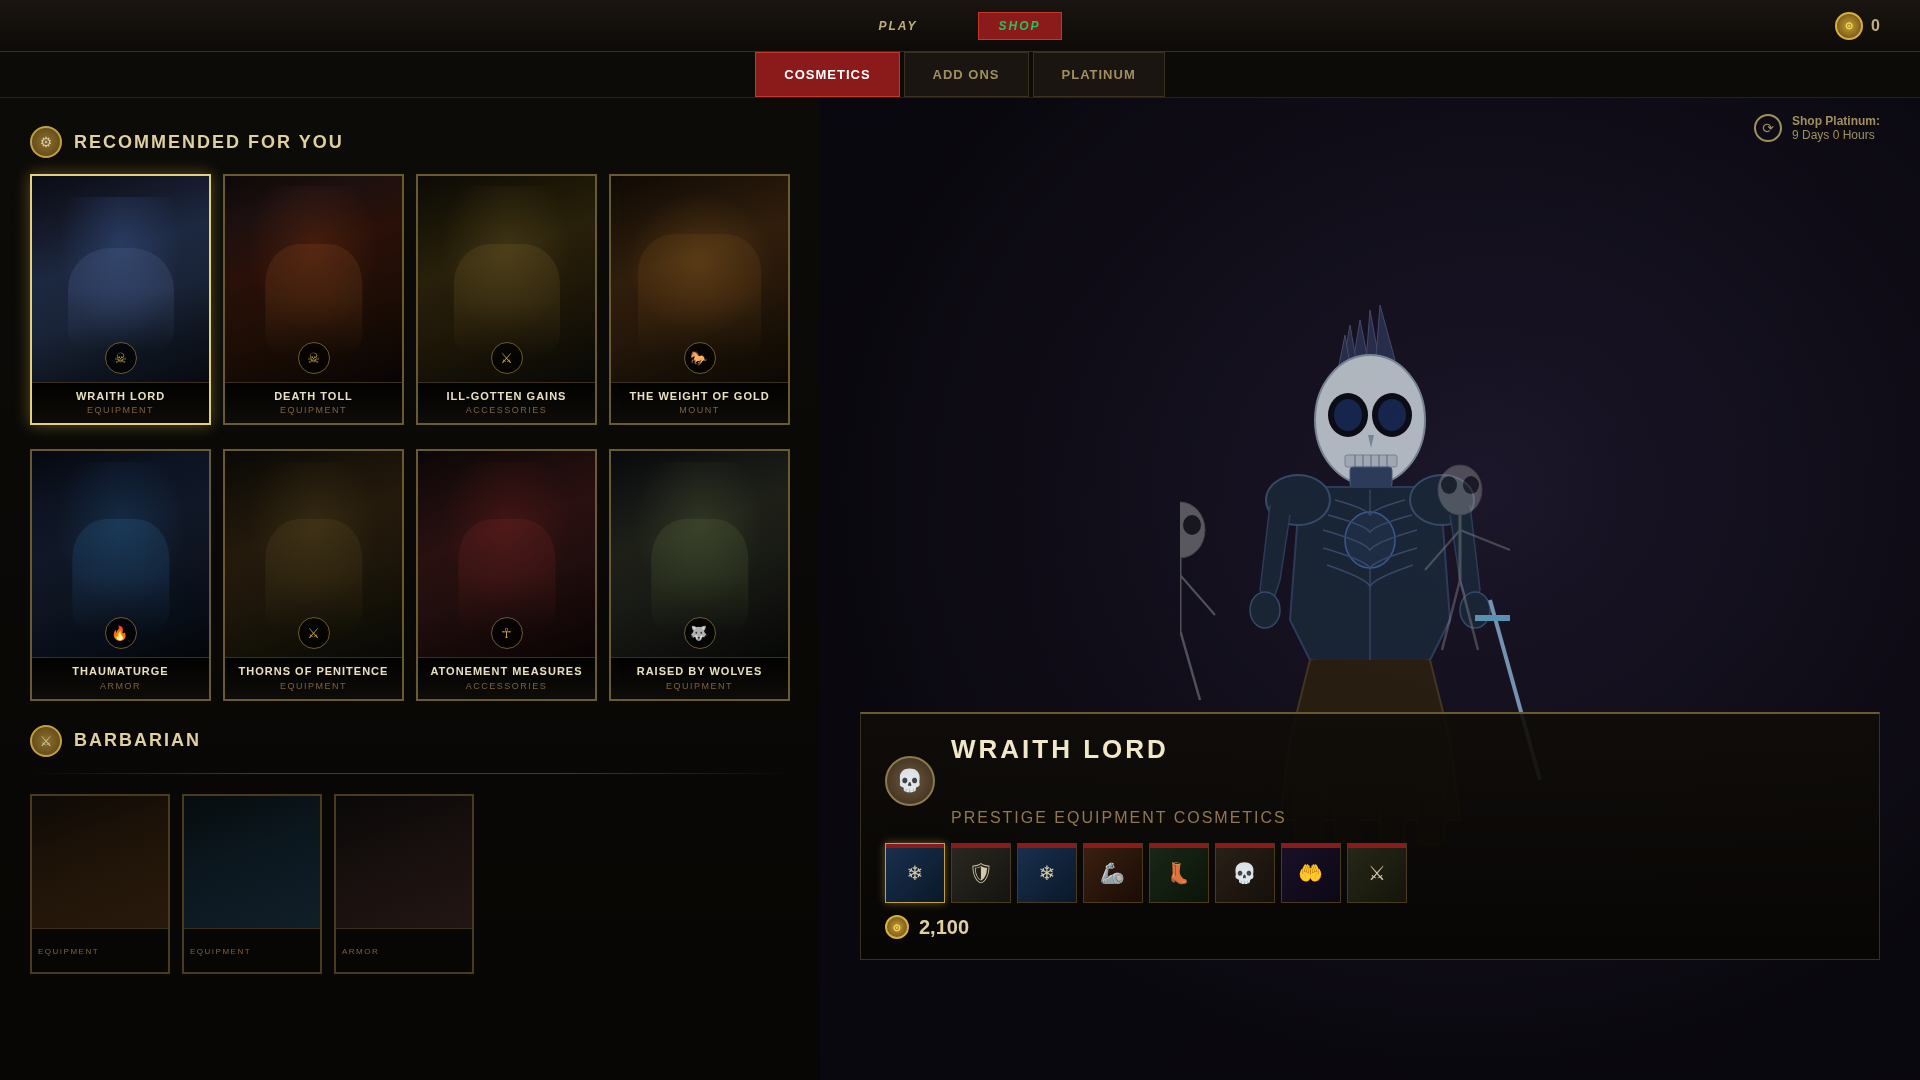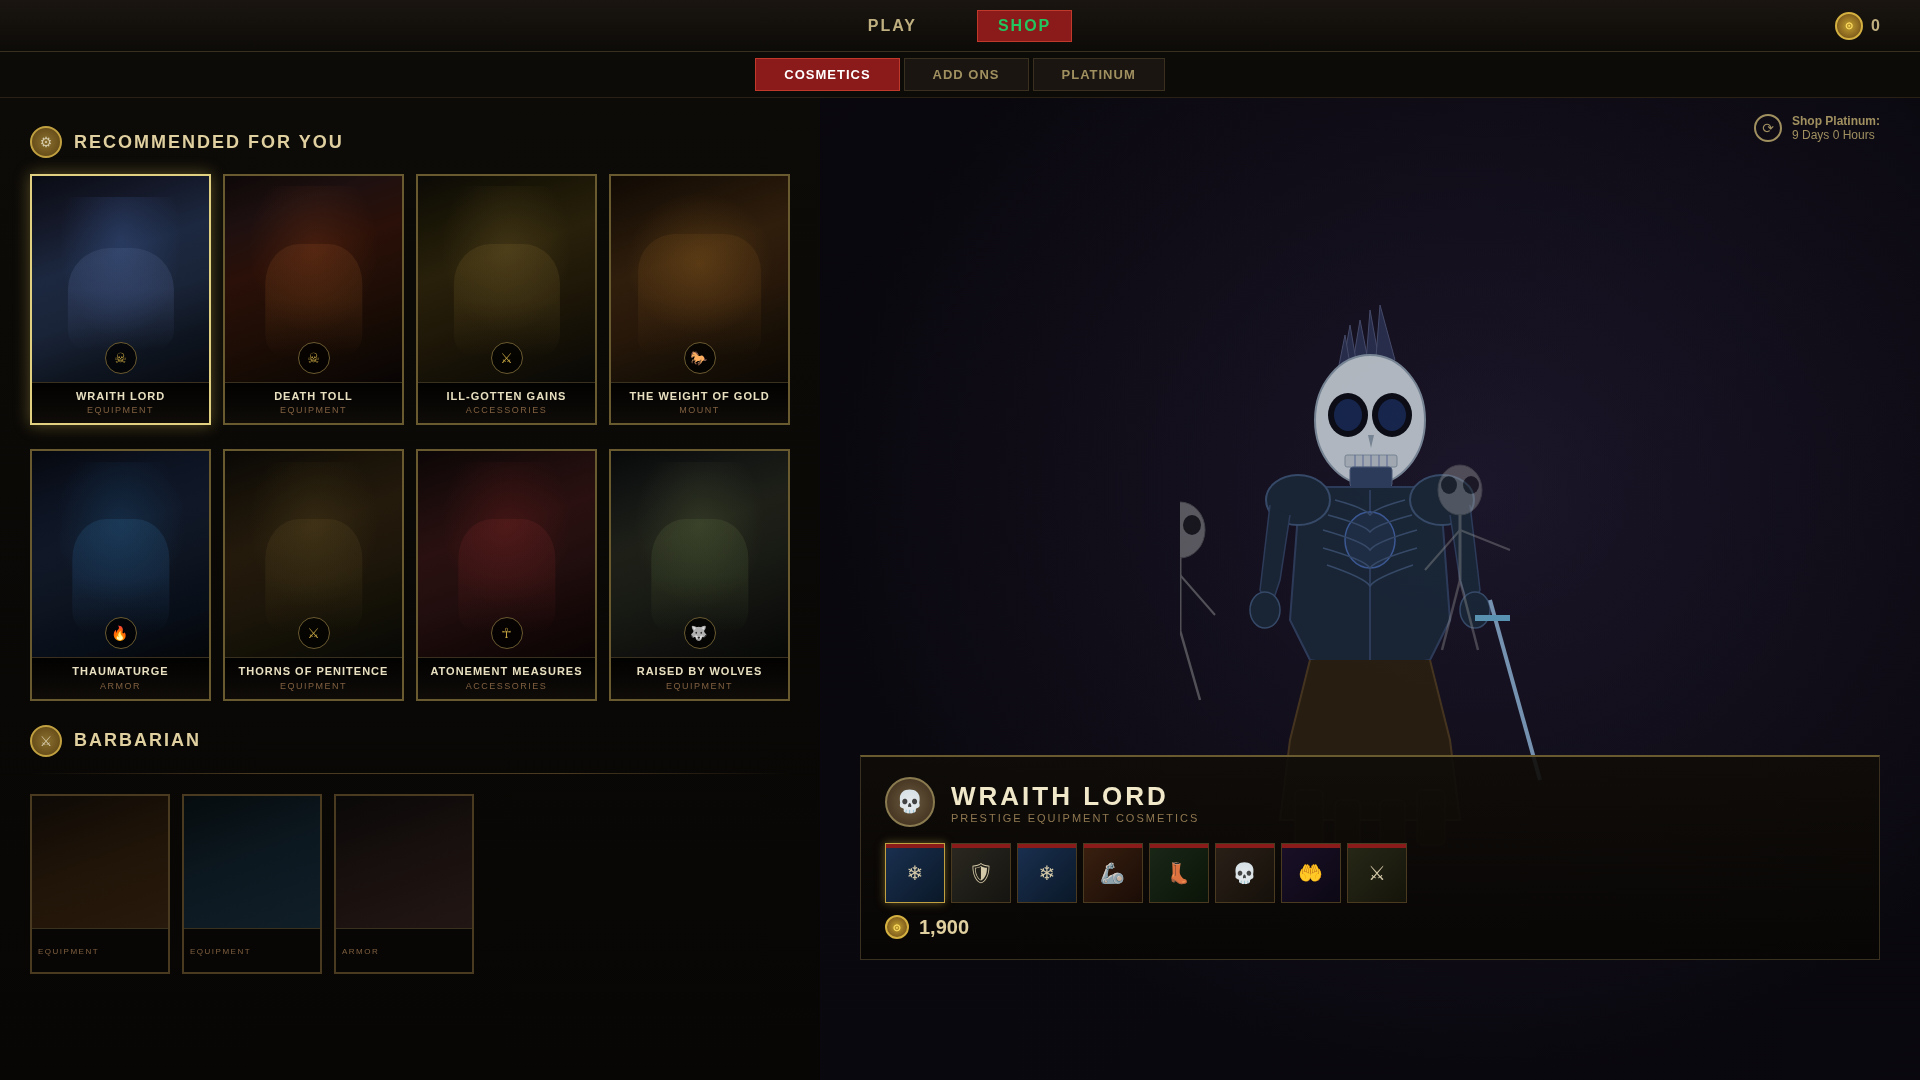--- a/index.html
+++ b/index.html
@@ -20,29 +20,30 @@
       background: linear-gradient(180deg, #1a1510 0%, #0d0b08 100%);
       border-bottom: 1px solid #3a3020;
       display: flex;
       align-items: center;
       justify-content: center;
       gap: 40px;
       position: relative;
     }
 
     .nav-btn {
-      font-size: 16px;
+      font-size: 12px;
       font-weight: bold;
       letter-spacing: 2px;
       text-transform: uppercase;
       color: #c0b080;
       padding: 6px 20px;
       cursor: pointer;
       background: transparent;
       border: none;
+      font-style: italic;
     }
 
     .nav-btn.active {
       background: #8b1a1a;
       border: 1px solid #c0392b;
       color: #22c55e;
     }
 
     .currency-display {
       position: absolute;
@@ -67,21 +68,20 @@
       font-size: 10px;
       color: #ffdc60;
     }
 
     
     .tab-bar {
       width: 100%;
       height: 46px;
       background: #0d0b08;
       display: flex;
-      align-items: center;
       justify-content: center;
       gap: 4px;
       border-bottom: 1px solid #2a2015;
     }
 
     .tab-btn {
       padding: 8px 28px;
       font-size: 13px;
       font-weight: bold;
       letter-spacing: 1px;
@@ -257,24 +257,25 @@
 
     .detail-name {
       font-size: 26px;
       font-weight: bold;
       letter-spacing: 3px;
       color: #f0e8c8;
       text-transform: uppercase;
     }
 
     .detail-subtitle {
-      font-size: 11px;
+      font-size: 16px;
       letter-spacing: 2px;
       color: #907850;
       text-transform: uppercase;
+      margin-top: 44px;
     }
 
     .detail-items-row {
       display: flex;
       gap: 6px;
       margin: 16px 0 12px;
     }
 
     .detail-item-thumb {
       width: 60px;
@@ -745,19 +746,19 @@
         <div class="detail-item-thumb">
           <div class="thumb-inner thumb-color-7">🤲</div>
         </div>
         <div class="detail-item-thumb">
           <div class="thumb-inner thumb-color-8">⚔</div>
         </div>
       </div>
 
       <div class="detail-price-row">
         <div class="coin-icon" style="width:24px;height:24px;font-size:10px;">⊙</div>
-        <span>1,900</span>
+        <span>2,100</span>
       </div>
     </div>
 
   </div>
 
 </div>
 
 </body></html>

